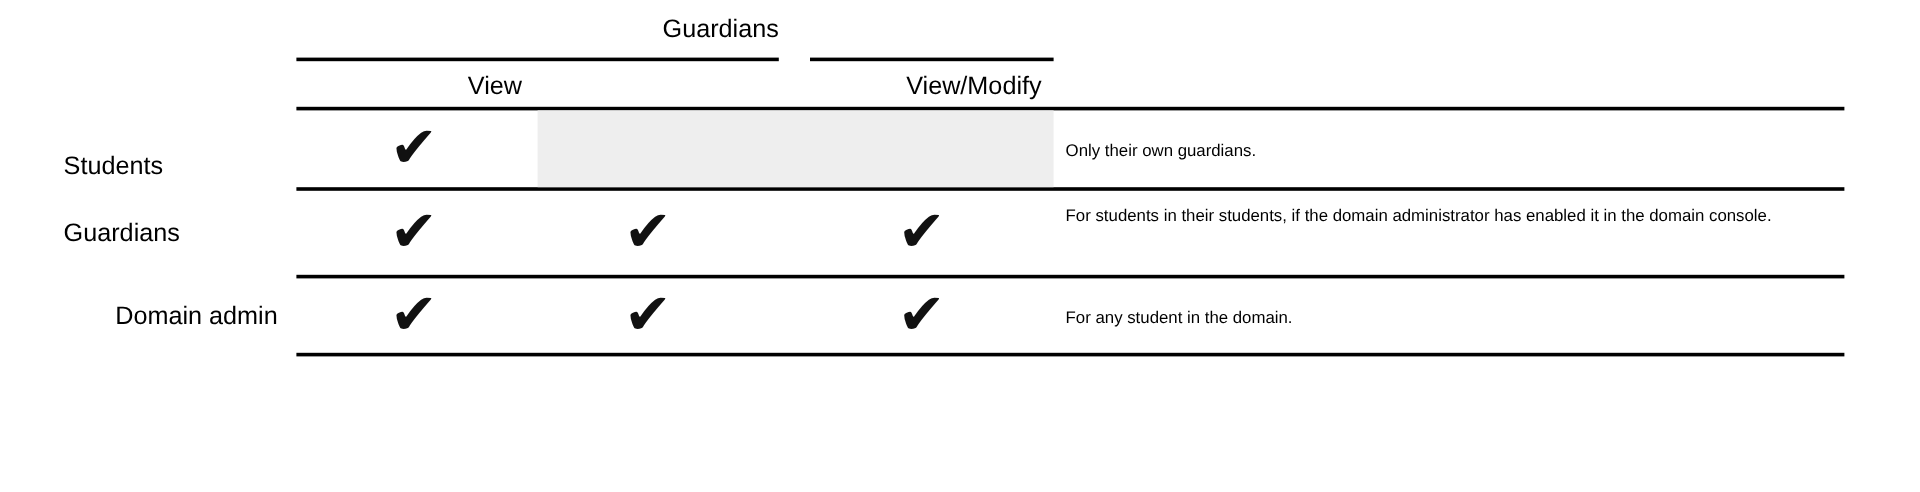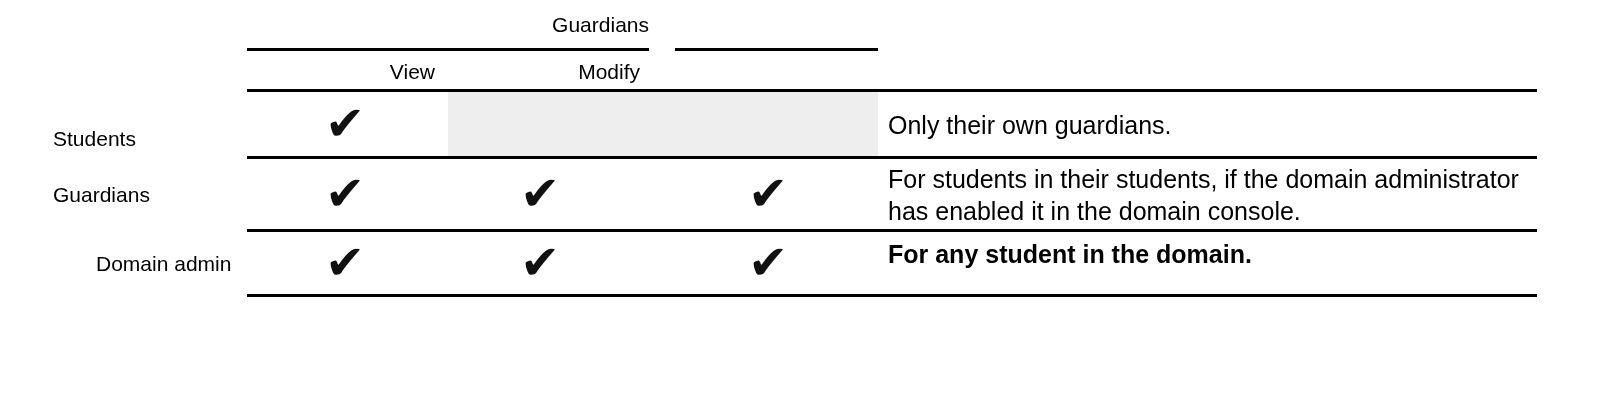--- a/index.html
+++ b/index.html
@@ -51,21 +51,21 @@
     position: absolute;
     left: 448px;
     top: 92px;
     width: 430px;
     height: 64px;
     background: #eeeeee;
   }
   .side-note {
     position: absolute;
     left: 888px;
-    font-size: 25px;
+    font-size: 14px;
     line-height: 26px;
   }
   .side-note.wrap {
     white-space: normal;
     width: 645px;
     line-height: 32px;
   }
   .row-label {
     position: absolute;
     left: 53px;
@@ -78,21 +78,21 @@
 <body>
 
 <div class="page">
 
   <div class="abs txt center" style="left:247px; top:12px; width:402px;">Guardians</div>
 
   <div class="hline" style="left:247px; top:48px; width:402px;"></div>
   <div class="hline" style="left:675px; top:48px; width:203px;"></div>
 
   <div class="abs txt center col-view" style="top:59px;">View</div>
-  <div class="abs txt center col-modify" style="top:59px;">Modify</div>
+  <div class="abs txt center col-invite" style="top:59px;">View/Modify</div>
 
   <div class="hline" style="left:247px; top:89px;  width:1290px;"></div>
   <div class="hline" style="left:247px; top:156px; width:1290px;"></div>
   <div class="hline" style="left:247px; top:229px; width:1290px;"></div>
   <div class="hline" style="left:247px; top:294px; width:1290px;"></div>
 
   <div>
     <div class="row-label" style="top:126px;">Students</div>
     <div class="check-cell col-view row-students">
       <span class="check-glyph">✔</span>
@@ -119,17 +119,17 @@
     <div class="row-label" style="top:251px;margin-left:43px;">Domain admin</div>
     <div class="check-cell col-view row-admin">
       <span class="check-glyph">✔</span>
     </div>
     <div class="check-cell col-modify row-admin">
       <span class="check-glyph">✔</span>
     </div>
     <div class="check-cell col-invite row-admin">
       <span class="check-glyph">✔</span>
     </div>
-    <div class="side-note" style="top:241px;font-weight:bold;">For any student in the domain.</div>
+    <div class="side-note" style="top:251px;">For any student in the domain.</div>
   </div>
 
 
 </div>
 
 </body></html>

